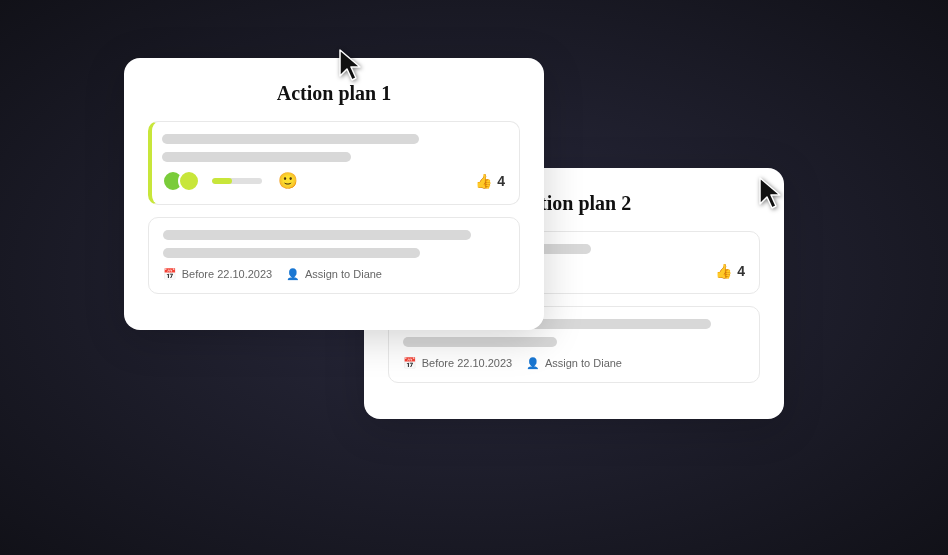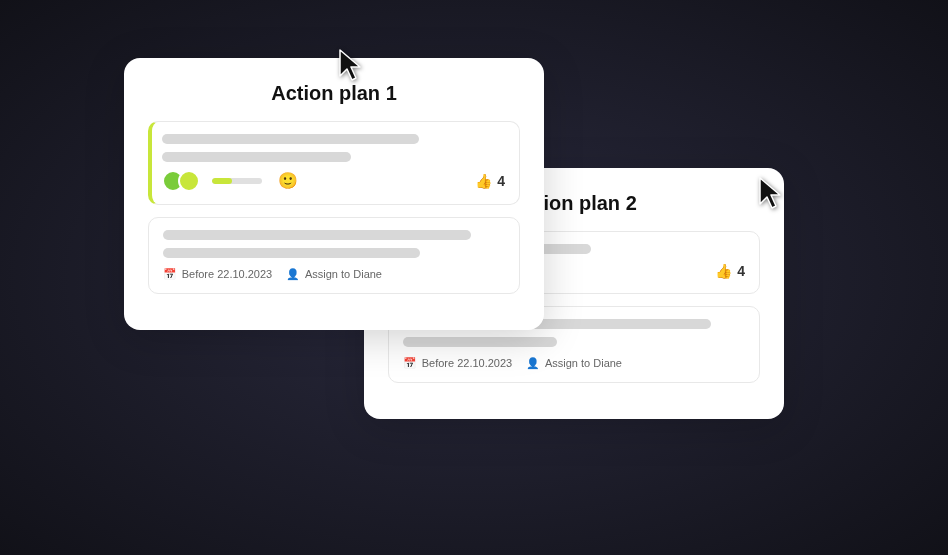--- a/index.html
+++ b/index.html
@@ -46,20 +46,21 @@
       left: 240px;
       z-index: 1;
     }
 
     .card-title {
       font-size: 20px;
       font-weight: 700;
       color: #111;
       text-align: center;
       margin-bottom: 16px;
+      font-family: Liberation Serif, serif;
     }
 
     
     .item-row {
       background: #fff;
       border: 1px solid #e8e8e8;
       border-radius: 10px;
       padding: 12px 14px;
       margin-bottom: 12px;
     }

